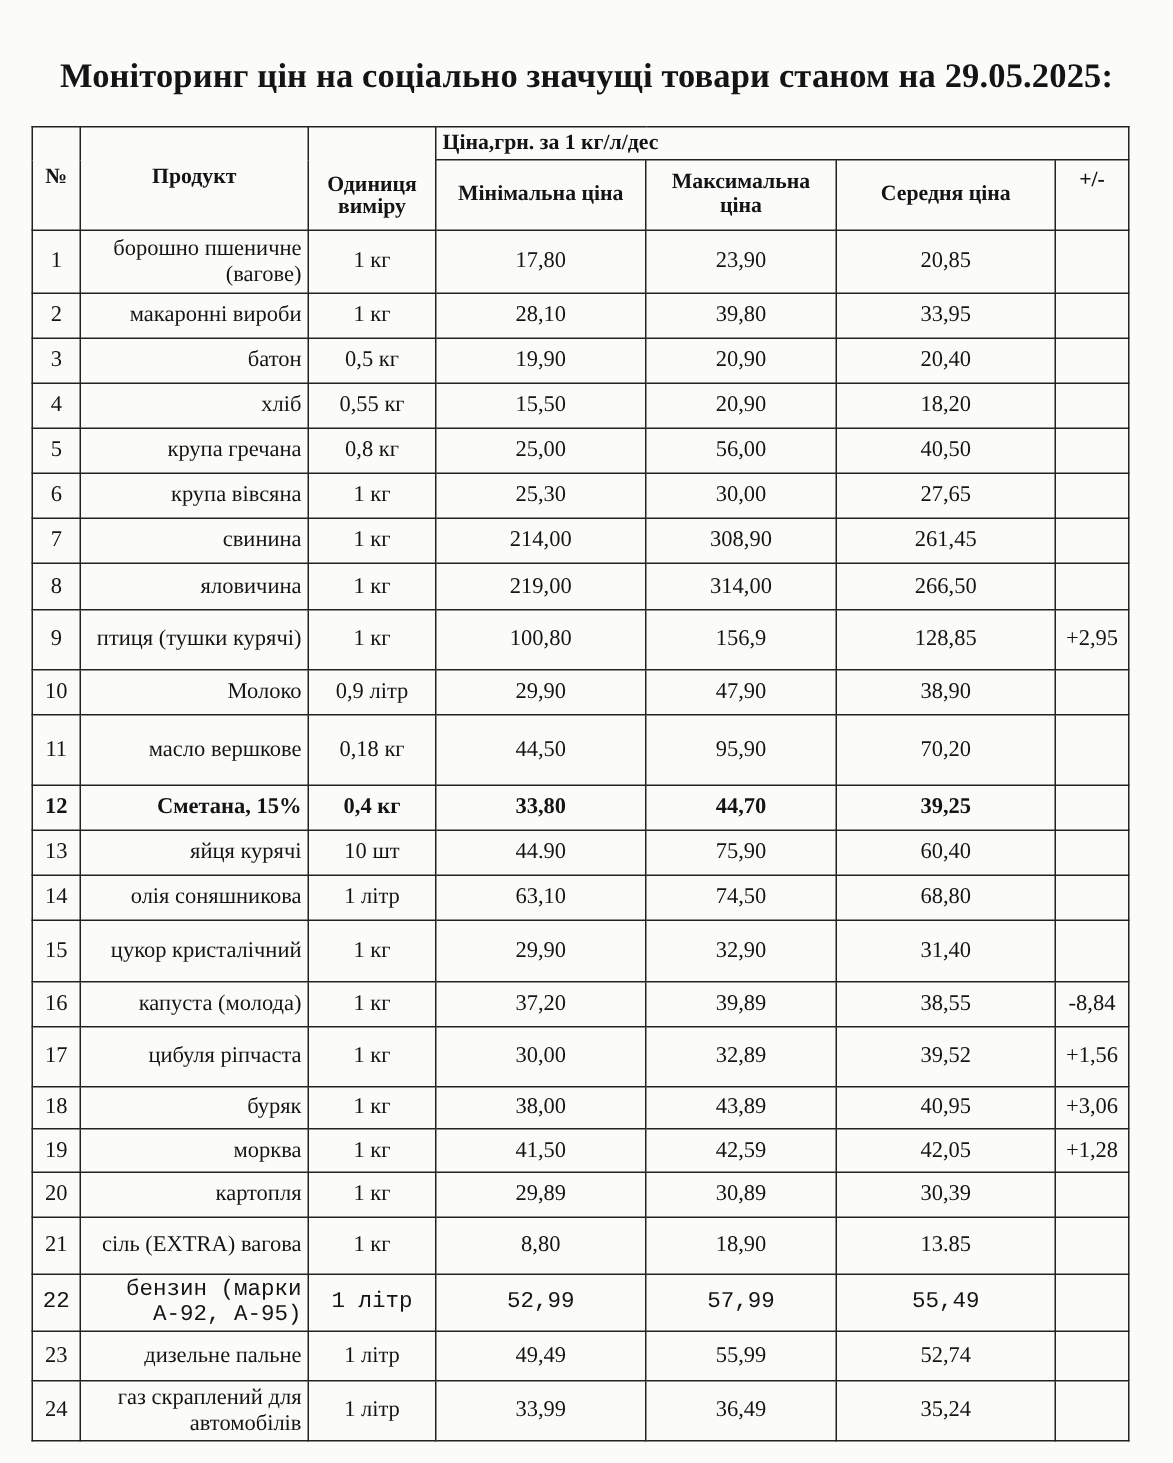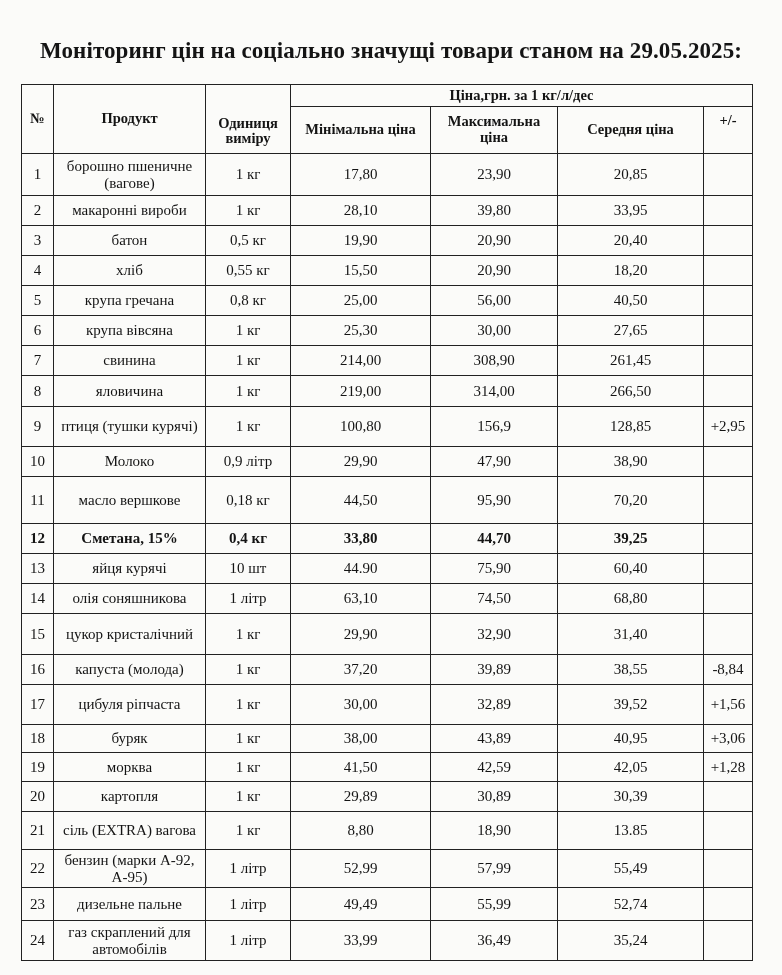--- a/index.html
+++ b/index.html
@@ -12,23 +12,23 @@
     font-weight: bold; font-size: 23px; letter-spacing: 0.1px;
   }
   table.grid {
     position: absolute; left: 21px; top: 84px; width: 731px;
     border-collapse: collapse; table-layout: fixed; font-size: 15px;
   }
   table.grid td, table.grid th {
     border: 1.4px solid #222; padding: 0 4px; vertical-align: middle; line-height: 1.08;
   }
   th { font-weight: bold; font-size: 14.5px; text-align: center; }
-  th.group { text-align: center; padding-right: 54px; height: 21px; }
+  th.group { text-align: left; padding-right: 54px; height: 21px; }
   td.num { text-align: center; padding: 0 2px; }
-  td.product { text-align: center; padding-left: 6px; }
+  td.product { text-align: right; padding-left: 6px; }
   td.unit, td.price, td.delta { text-align: center; }
   td.price, td.delta { vertical-align: top; padding-top: 6px; }
   td.delta { padding-left: 2px; padding-right: 2px; }
 </style>
 </head>
 <body>
 
 <div class="title">Моніторинг цін на соціально значущі товари станом на 29.05.2025:</div>
 
 <table class="grid">
@@ -238,21 +238,21 @@
       </tr>
       <tr style="height: 38px;">
         <td class="num">21</td>
         <td class="product">сіль (EXTRA) вагова</td>
         <td class="unit">1 кг</td>
         <td class="price">8,80</td>
         <td class="price">18,90</td>
         <td class="price">13.85</td>
         <td class="delta"></td>
       </tr>
-      <tr style="height: 38px;">
+      <tr style="height: 38px; font-family: Liberation Mono, monospace;">
         <td class="num">22</td>
         <td class="product">бензин (марки А-92, А-95)</td>
         <td class="unit">1 літр</td>
         <td class="price">52,99</td>
         <td class="price">57,99</td>
         <td class="price">55,49</td>
         <td class="delta"></td>
       </tr>
       <tr style="height: 33px;">
         <td class="num">23</td>

